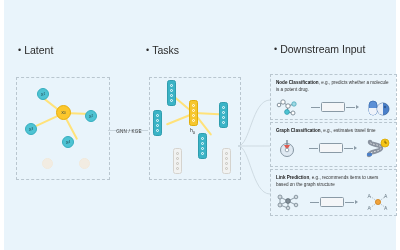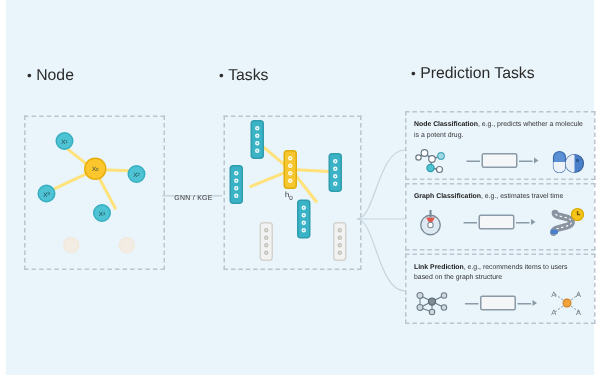--- a/index.html
+++ b/index.html
@@ -90,29 +90,29 @@
   svg.connectors{position:absolute;left:234px;top:74px;width:34px;height:145px;overflow:visible;}
 </style>
 </head>
 <body>
 
 <div id="stage">
   <div id="canvas">
 
     <div class="sec-title" id="t-input">
       <span class="bullet">•</span>
-      <span class="txt">Node</span>
+      <span class="txt">Latent</span>
     </div>
     <div class="sec-title" id="t-latent">
       <span class="bullet">•</span>
       <span class="txt">Tasks</span>
     </div>
     <div class="sec-title" id="t-tasks">
       <span class="bullet">•</span>
-      <span class="txt">Prediction Tasks</span>
+      <span class="txt">Downstream Input</span>
     </div>
 
     <div class="panel" id="panel-input">
 
       <div class="edge" style="left:46px;top:34px;width:29px;transform:rotate(-142deg);"></div>
       <div class="edge" style="left:46px;top:34px;width:28px;transform:rotate(2deg);"></div>
       <div class="edge" style="left:46px;top:34px;width:30px;transform:rotate(155deg);"></div>
       <div class="edge" style="left:46px;top:34px;width:30px;transform:rotate(62deg);"></div>
 
       <div class="node yellow" style="left:39px;top:27px;width:15px;height:15px;">

